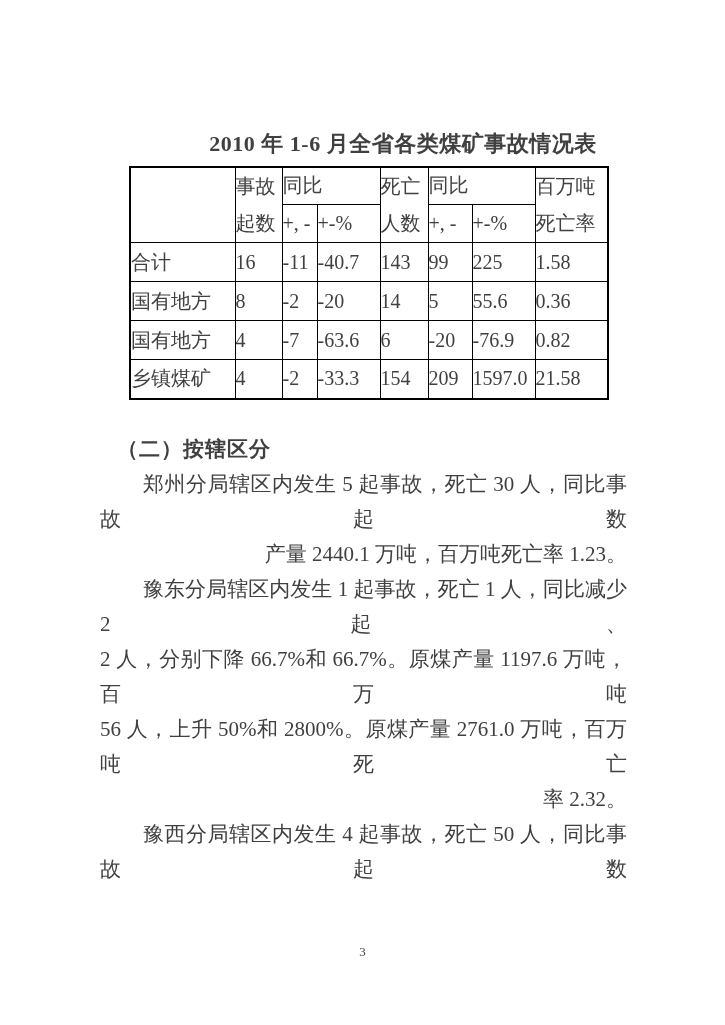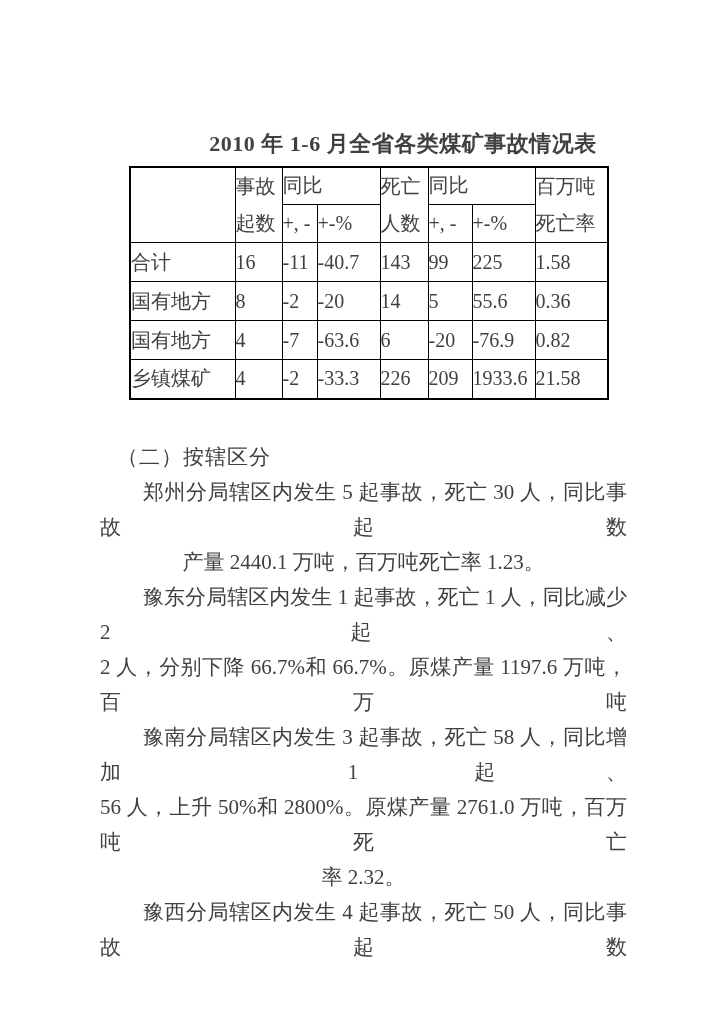--- a/index.html
+++ b/index.html
@@ -48,26 +48,25 @@
   td.ctr { text-align: center; }
   .text-block {
     position: absolute;
     top: 432px;
     left: 100px;
     width: 527px;
     font-size: 21px;
     line-height: 35px;
   }
   .sec-heading {
-    font-weight: normal;
+    font-weight: bold;
     padding-left: 17px;
     letter-spacing: 1px;
-    margin-top: 8px;
   }
-  .bline { text-align: center; }
+  .bline { text-align: right; }
   .just {
     text-align: justify;
     text-align-last: justify;
     text-justify: inter-character;
   }
   .indent { text-indent: 43px; }
   .page-num {
     position: absolute;
     top: 944px;
     left: 0;
@@ -147,43 +146,42 @@
       <td class="num">6</td>
       <td class="num">-20</td>
       <td class="num">-76.9</td>
       <td class="ctr">0.82</td>
     </tr>
     <tr class="data">
       <td class="lbl">乡镇煤矿</td>
       <td class="num">4</td>
       <td class="num">-2</td>
       <td class="num">-33.3</td>
-      <td class="num">226</td>
+      <td class="num">154</td>
       <td class="num">209</td>
-      <td class="num">1933.6</td>
+      <td class="num">1597.0</td>
       <td class="ctr">21.58</td>
     </tr>
   </tbody>
     </table>
 
   <div class="text-block">
     <div class="sec-heading">（二）按辖区分</div>
 
     <div>
       <div class="bline just indent">郑州分局辖区内发生 5 起事故，死亡 30 人，同比事故起数</div>
       <div class="bline">产量 2440.1 万吨，百万吨死亡率 1.23。</div>
     </div>
 
     <div>
       <div class="bline just indent">豫东分局辖区内发生 1 起事故，死亡 1 人，同比减少 2 起、</div>
       <div class="bline just">2 人，分别下降 66.7%和 66.7%。原煤产量 1197.6 万吨，百万吨</div>
     </div>
 
     <div>
-      <div class="bline just indent">豫南分局辖区内发生 3 起事故，死亡 58 人，同比增加 1 起、</div>
       <div class="bline just">56 人，上升 50%和 2800%。原煤产量 2761.0 万吨，百万吨死亡</div>
       <div class="bline">率 2.32。</div>
     </div>
 
     <div>
       <div class="bline just indent">豫西分局辖区内发生 4 起事故，死亡 50 人，同比事故起数</div>
 
     </div>
 
   </div>

